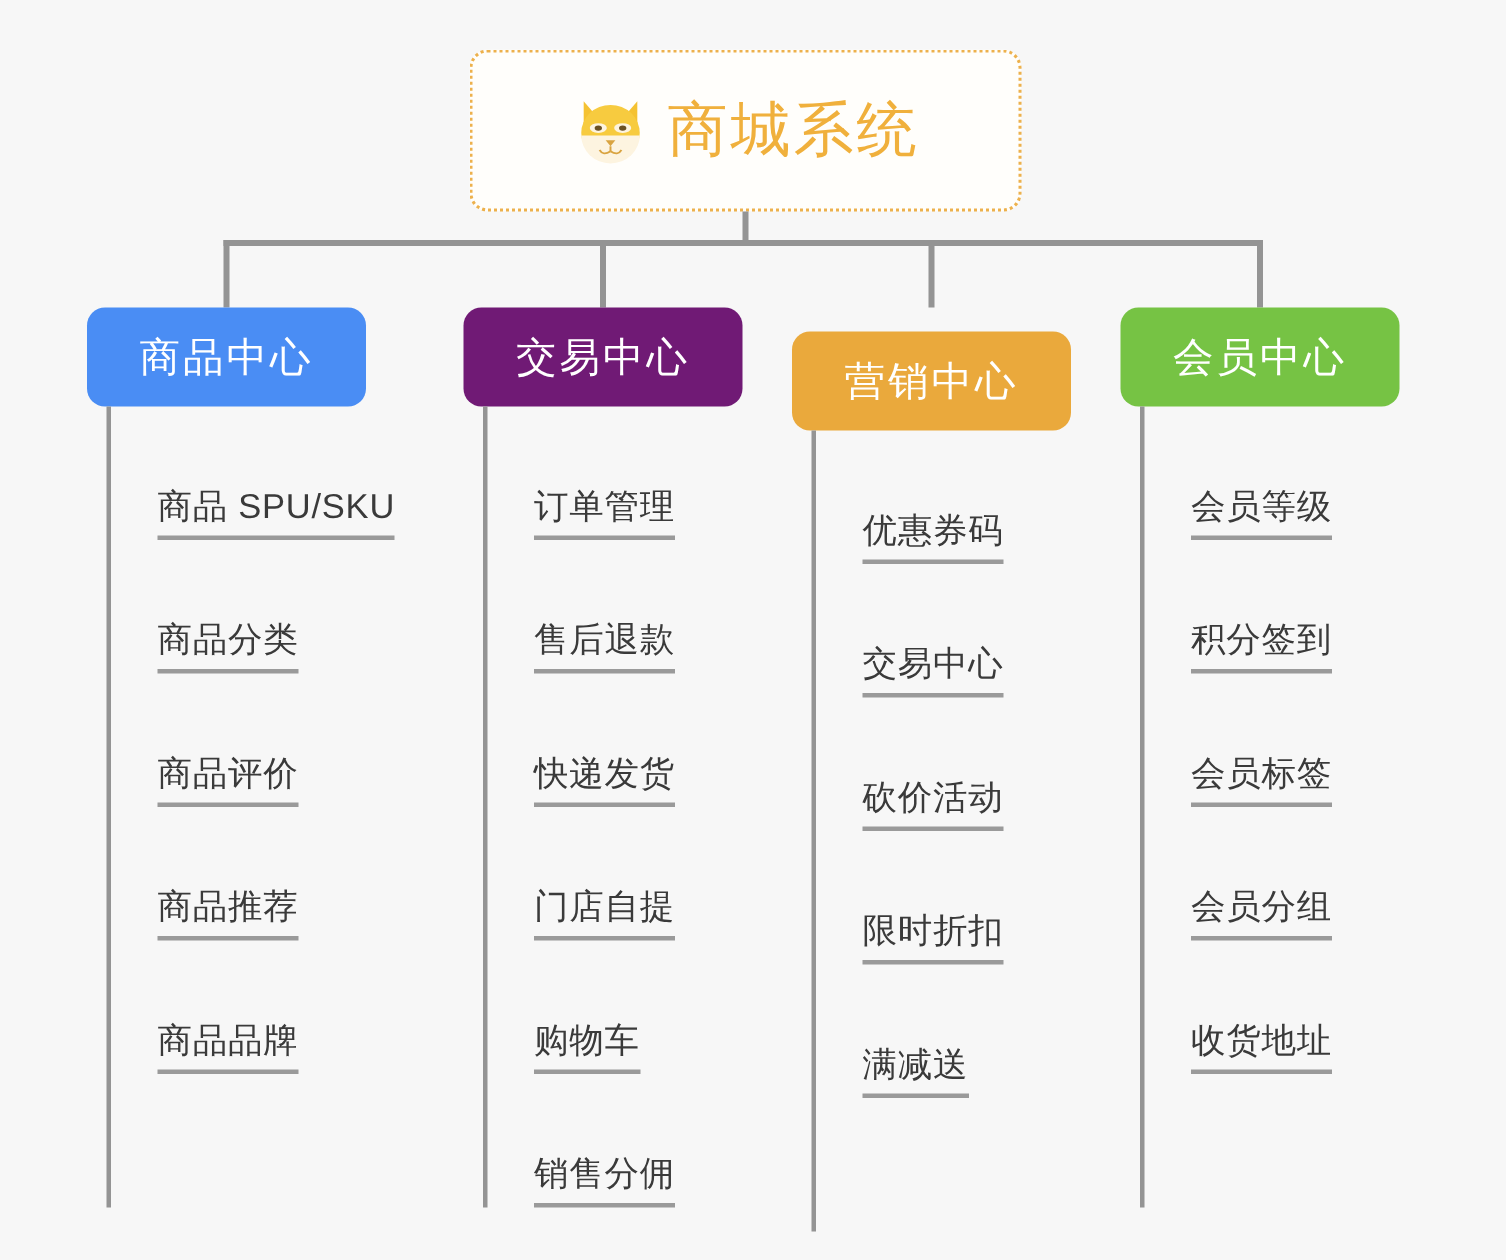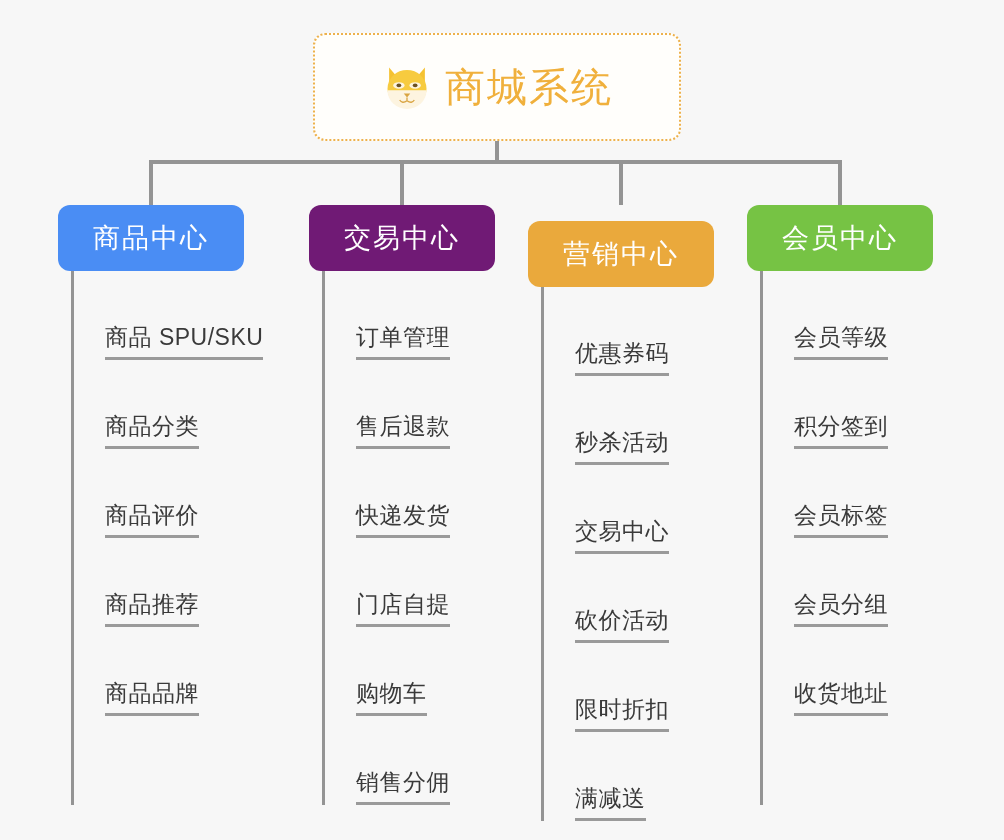--- a/index.html
+++ b/index.html
@@ -216,23 +216,20 @@
   <div class="column" style="left:528px; width:186px;">
     <div class="col-header" style="background: rgb(234, 169, 60); margin-top: 16px;">
       <span>营销中心</span>
     </div>
     <div class="leaf-wrap">
       <div class="leaf-spine" style="height:534px;"></div>
       <div class="leaf-item">
           <span class="leaf-label">优惠券码</span>
         </div>
       <div class="leaf-item">
-          <span class="leaf-label">秒杀活动</span>
-        </div>
-      <div class="leaf-item">
           <span class="leaf-label">交易中心</span>
         </div>
       <div class="leaf-item">
           <span class="leaf-label">砍价活动</span>
         </div>
       <div class="leaf-item">
           <span class="leaf-label">限时折扣</span>
         </div>
       <div class="leaf-item">
           <span class="leaf-label">满减送</span>

